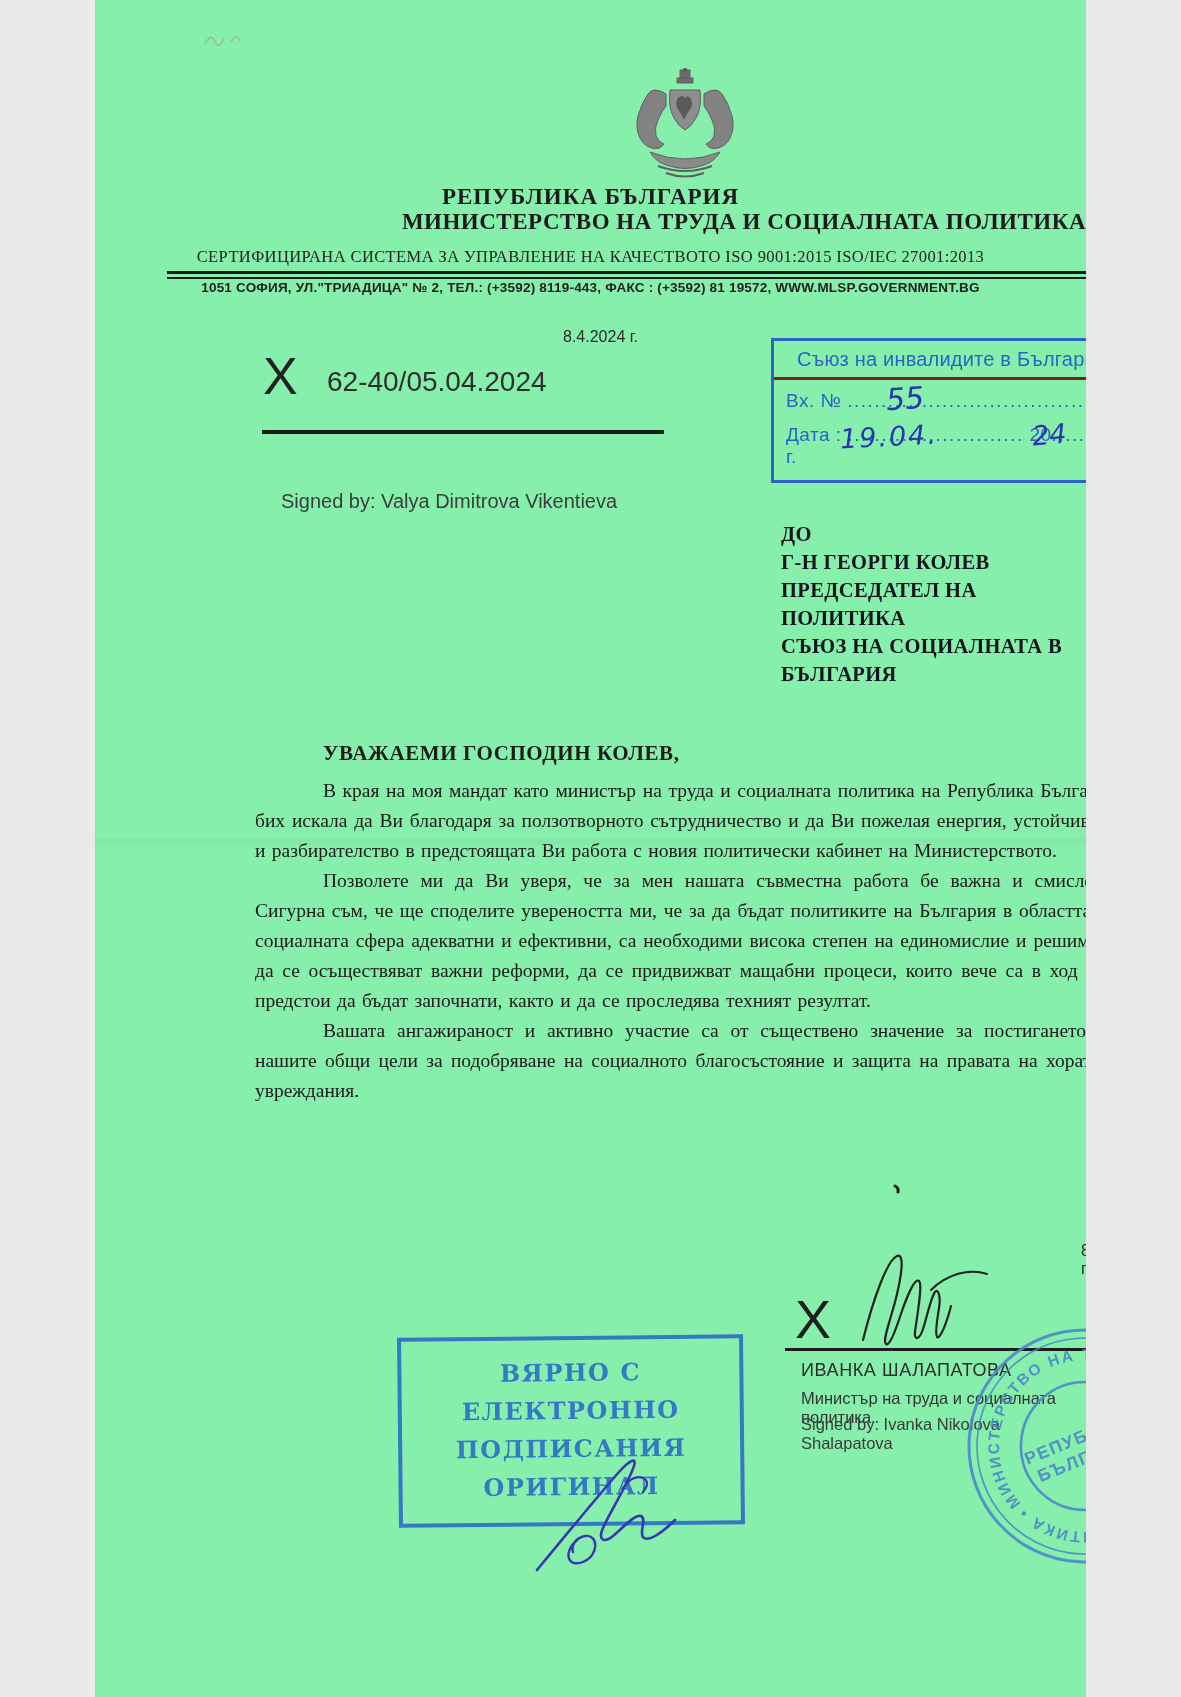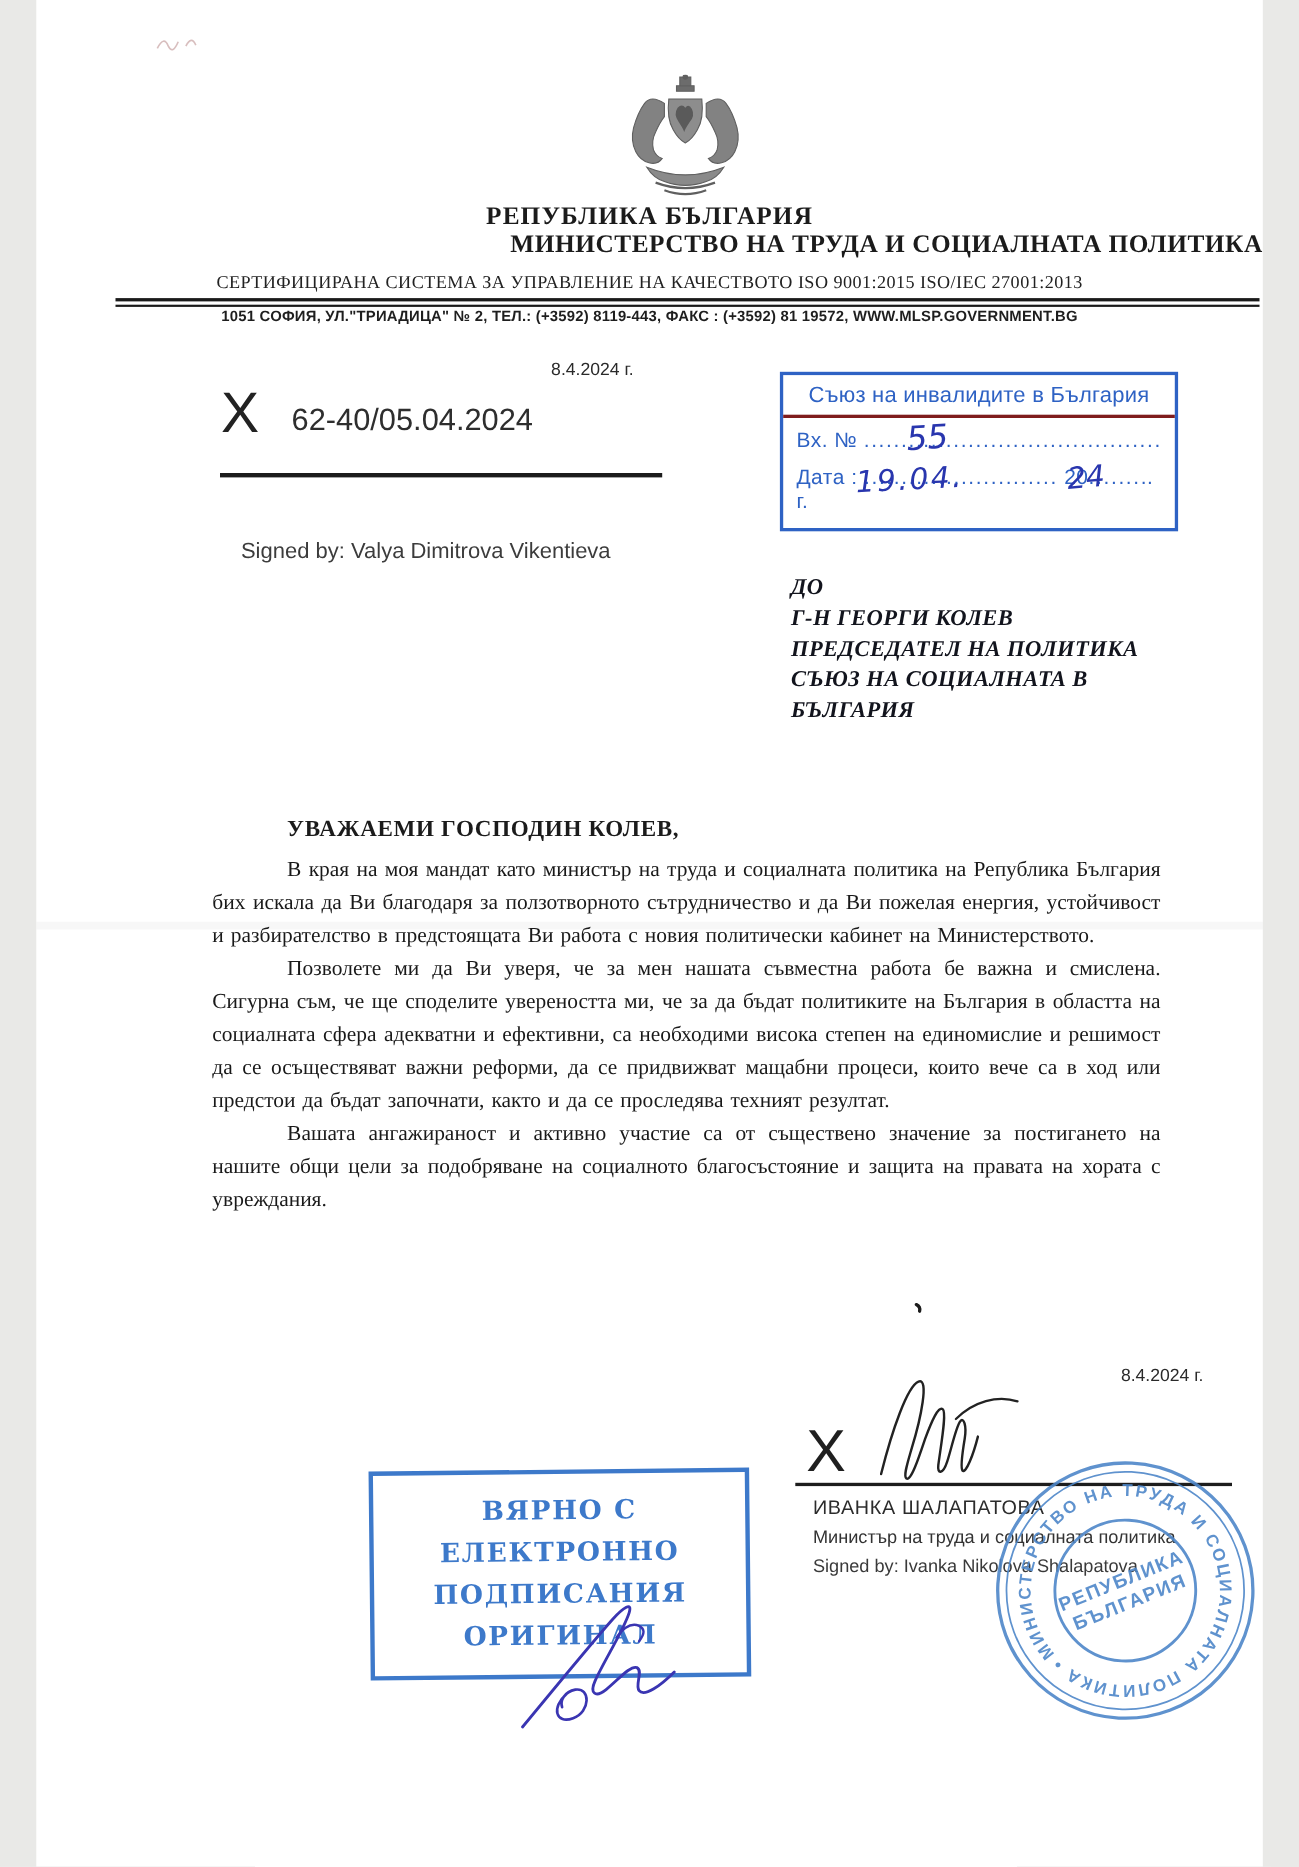--- a/index.html
+++ b/index.html
@@ -1,16 +1,16 @@
 <!DOCTYPE html>
 <html><head>
 <meta charset="utf-8">
 <style>
   html,body{margin:0;padding:0;background:#e9e9e7;}
-  .page{position:relative;width:1115px;height:1697px;background:#ffffff;overflow:hidden;
+  .page{position:relative;width:991px;height:1697px;background:#86efac;overflow:hidden;
         font-family:"Liberation Serif",serif;color:#1b1b1b;margin:0 auto;}
   .abs{position:absolute;}
   .ctr{left:0;width:100%;text-align:center;}
   
   .t-republic{top:184px;font-weight:bold;font-size:23px;letter-spacing:1px;}
   .t-ministry{top:209px;font-weight:bold;font-size:23px;letter-spacing:.5px;text-align:right;}
   .t-cert{top:247px;font-size:16.5px;letter-spacing:.4px;color:#222;}
   .rule-double{top:271px;left:72px;width:1040px;height:3px;border-top:3px solid #1a1a1a;border-bottom:2px solid #1a1a1a;}
   .t-address{top:280px;font-family:"Liberation Sans",sans-serif;font-weight:bold;font-size:13.5px;letter-spacing:.2px;color:#1e1e1e;}
   
@@ -24,21 +24,21 @@
         font-family:"Liberation Sans",sans-serif;}
   .sbox-title{border-bottom:3px solid #7f1d1d;text-align:center;font-size:20px;padding:7px 4px 6px;letter-spacing:.2px;}
   .sbox-row{padding:10px 10px 2px 12px;font-size:19px;letter-spacing:.5px;}
   .sbox-row.last{padding-bottom:12px;}
   .dots{letter-spacing:1.5px;}
   .hand{position:absolute;font-family:"DejaVu Sans",sans-serif;font-style:italic;color:#2936ae;}
   .hand-55{left:112px;top:40px;font-size:30px;transform:rotate(-4deg);}
   .hand-date{left:66px;top:80px;font-size:27px;transform:rotate(-3deg);letter-spacing:2px;}
   .hand-year{left:258px;top:78px;font-size:27px;transform:rotate(-5deg);}
   
-  .recipient{left:686px;top:520px;font-weight:bold;font-size:20.5px;line-height:28px;letter-spacing:.4px;color:#12141d;font-style:italic;}
+  .recipient{left:686px;top:520px;font-weight:bold;font-size:20.5px;line-height:28px;letter-spacing:.4px;color:#12141d;}
   
   .salutation{left:228px;top:741px;font-weight:bold;font-size:21px;letter-spacing:.6px;}
   .bodytext{left:160px;top:776px;width:862px;font-size:19.5px;line-height:30px;text-align:justify;color:#191919;}
   .bodytext p{margin:0;text-indent:68px;word-spacing:1.5px;}
   .bodytext p.closing{text-align:left;}
   
   .date-bot{left:986px;top:1242px;font-family:"Liberation Sans",sans-serif;font-size:16px;color:#2a2a2a;}
   .x2{left:700px;top:1288px;font-family:"Liberation Sans",sans-serif;font-size:54px;font-weight:400;color:#1f1f1f;}
   .sigrule{left:690px;top:1348px;width:397px;height:3px;background:#1d1d1d;}
   .signame{left:706px;top:1360px;font-family:"Liberation Sans",sans-serif;font-size:18px;letter-spacing:.6px;color:#2c2c2c;}

